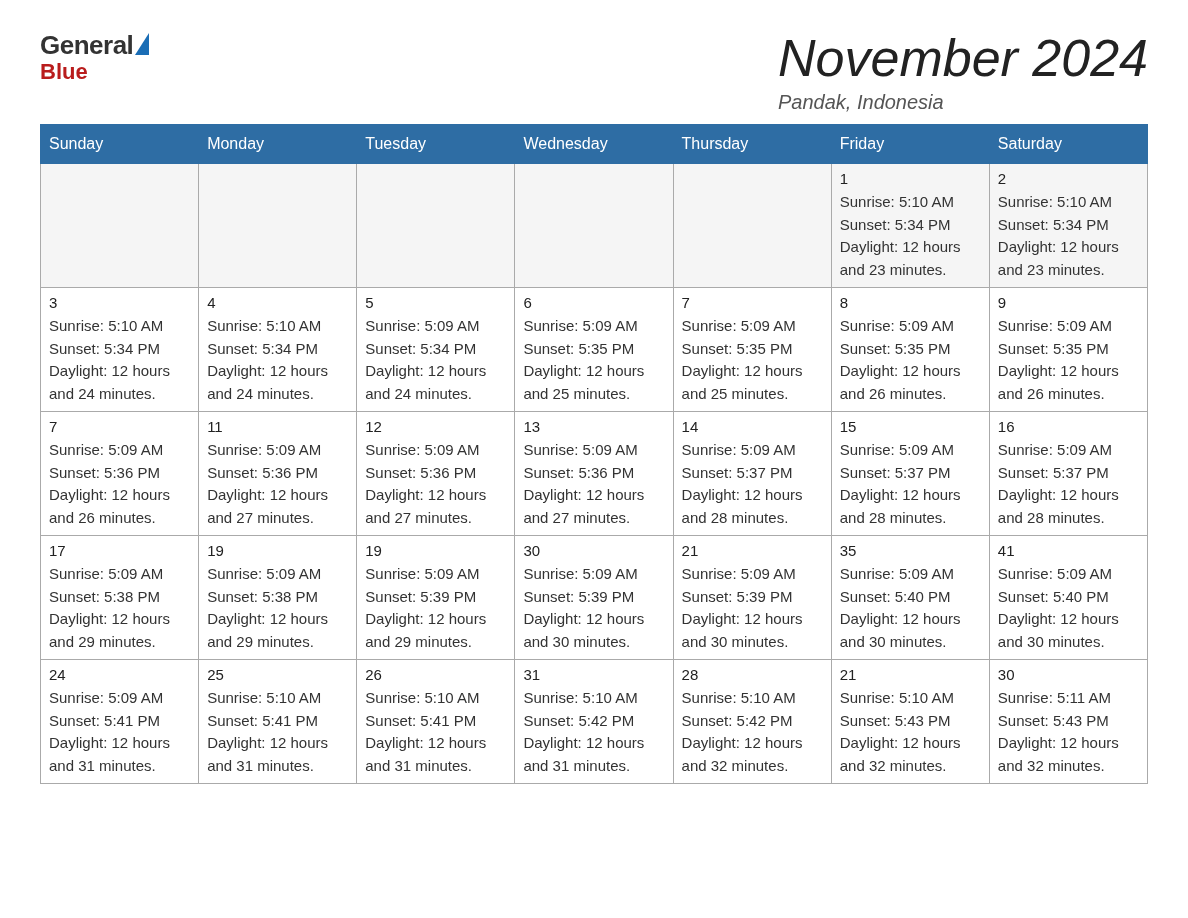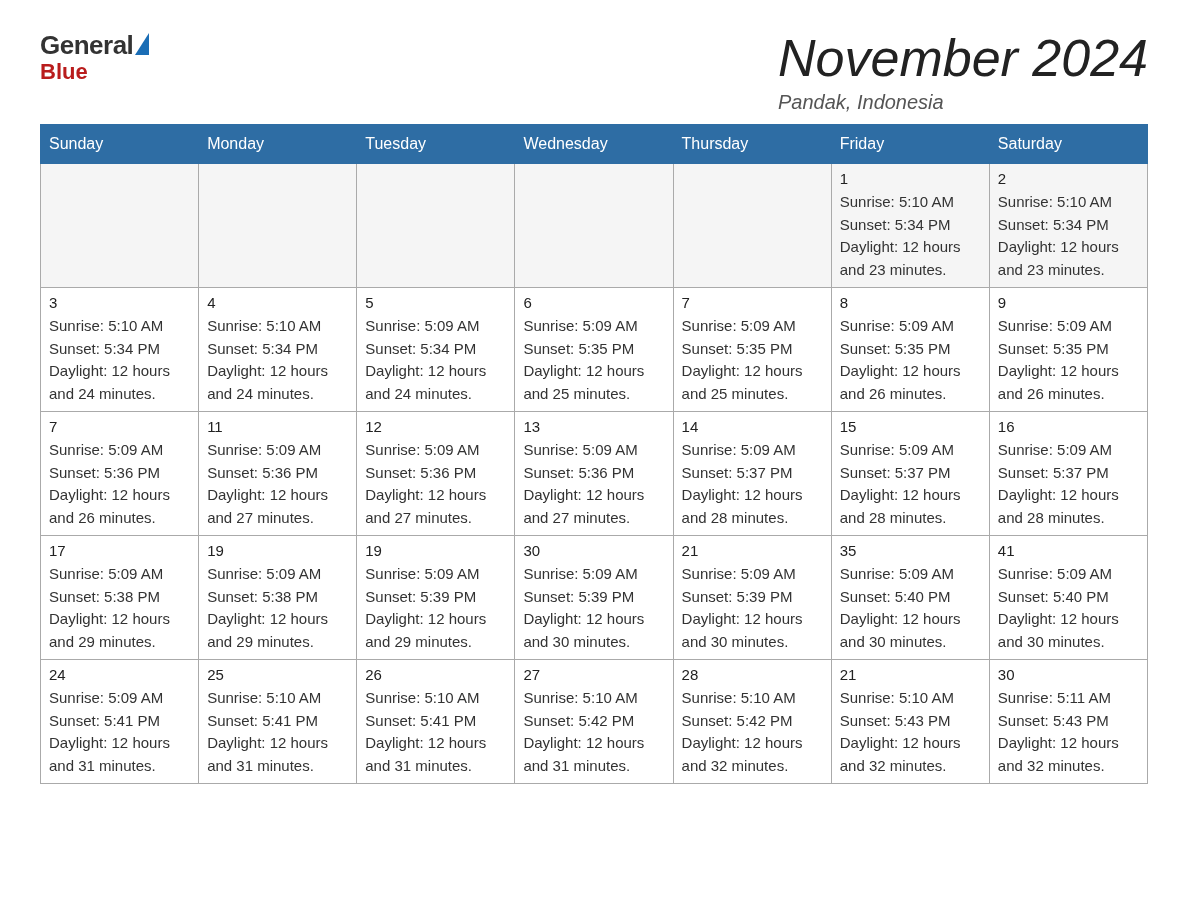--- a/index.html
+++ b/index.html
@@ -247,21 +247,21 @@
         </td>
         <td>
           <div class="day-number">25</div>
           <div class="day-info">Sunrise: 5:10 AM<br>Sunset: 5:41 PM<br>Daylight: 12 hours and 31 minutes.</div>
         </td>
         <td>
           <div class="day-number">26</div>
           <div class="day-info">Sunrise: 5:10 AM<br>Sunset: 5:41 PM<br>Daylight: 12 hours and 31 minutes.</div>
         </td>
         <td>
-          <div class="day-number">27</div>
+          <div class="day-number">31</div>
           <div class="day-info">Sunrise: 5:10 AM<br>Sunset: 5:42 PM<br>Daylight: 12 hours and 31 minutes.</div>
         </td>
         <td>
           <div class="day-number">28</div>
           <div class="day-info">Sunrise: 5:10 AM<br>Sunset: 5:42 PM<br>Daylight: 12 hours and 32 minutes.</div>
         </td>
         <td>
           <div class="day-number">21</div>
           <div class="day-info">Sunrise: 5:10 AM<br>Sunset: 5:43 PM<br>Daylight: 12 hours and 32 minutes.</div>
         </td>

